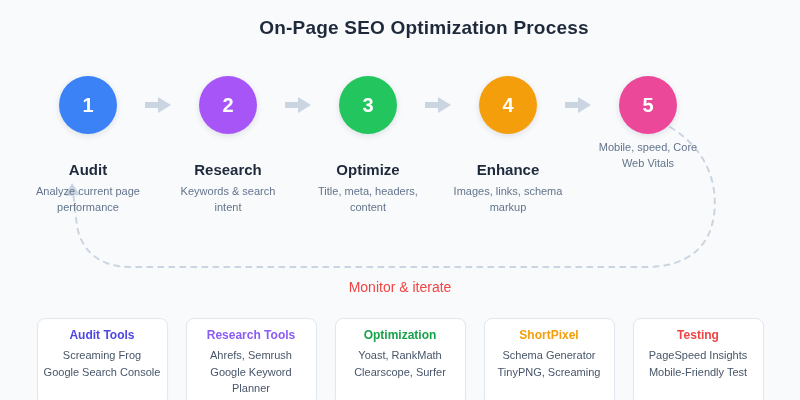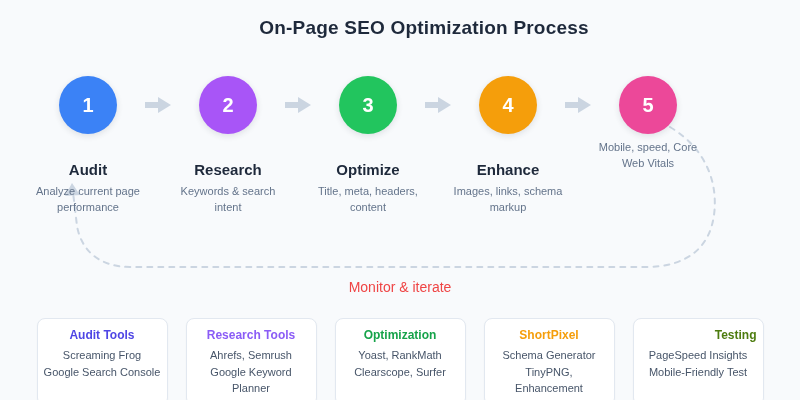--- a/index.html
+++ b/index.html
@@ -195,24 +195,24 @@
 
     <div class="card">
       <div class="card-title" style="color: rgb(22, 163, 74);">Optimization</div>
       <div class="card-line">Yoast, RankMath</div>
       <div class="card-line">Clearscope, Surfer</div>
     </div>
 
     <div class="card">
       <div class="card-title" style="color: rgb(245, 158, 11);">ShortPixel</div>
       <div class="card-line">Schema Generator</div>
-      <div class="card-line">TinyPNG, Enhancement</div>
-    </div>
-
-    <div class="card">
-      <div class="card-title" style="color: #4d7c0f; text-align: right;">Testing</div>
+      <div class="card-line">TinyPNG, Screaming</div>
+    </div>
+
+    <div class="card">
+      <div class="card-title" style="color: #ef4444;">Testing</div>
       <div class="card-line">PageSpeed Insights</div>
       <div class="card-line">Mobile-Friendly Test</div>
     </div>
 
   </div>
 
 </div>
 
 </body></html>

